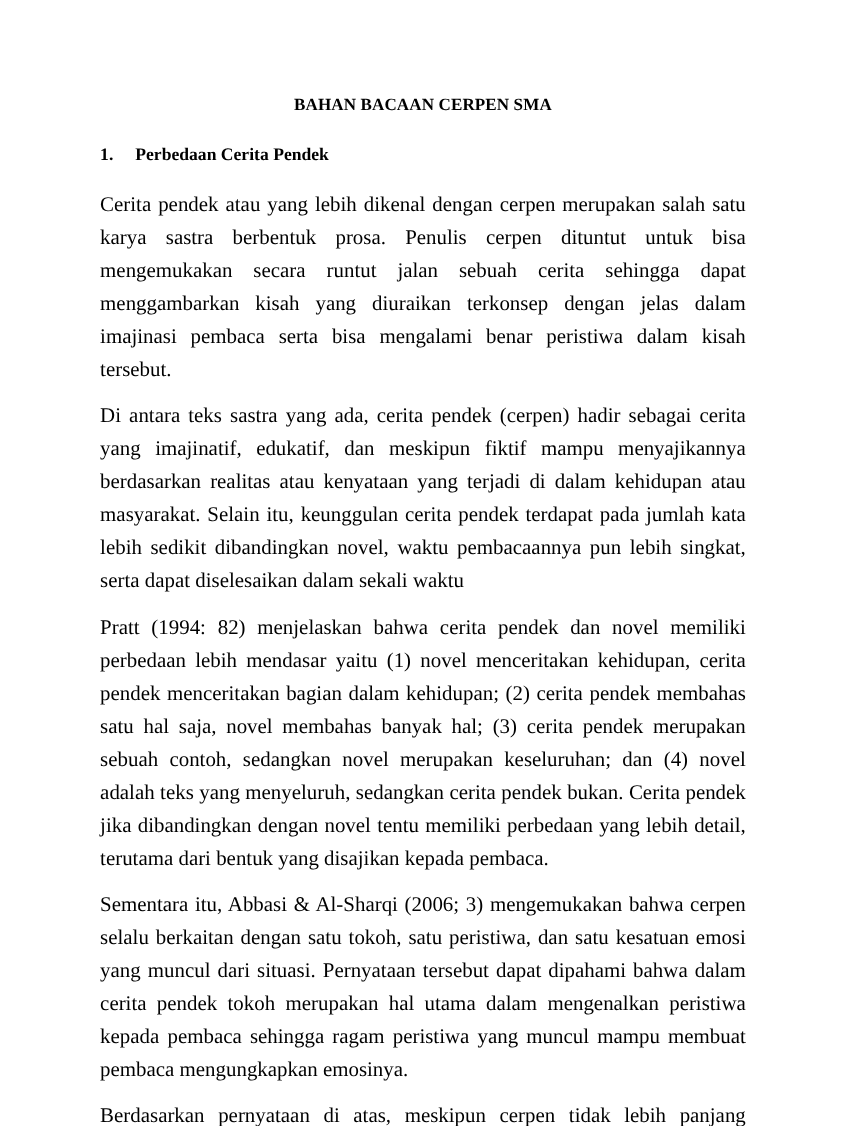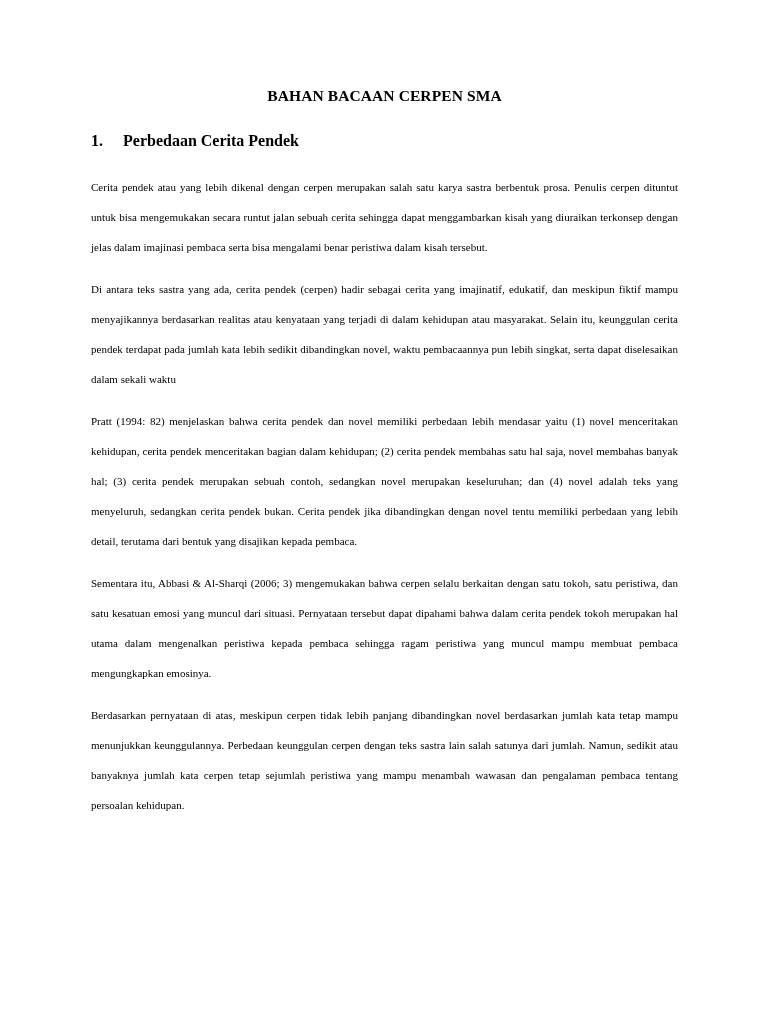--- a/index.html
+++ b/index.html
@@ -40,21 +40,21 @@
   .section-heading .num {
     width: 32px;
     flex: 0 0 32px;
   }
   .section-heading .htext {
     flex: 1 1 auto;
   }
   .para {
     text-align: justify;
     text-justify: inter-word;
-    font-size: 11px;
+    font-size: 19px;
     line-height: 30px;
     margin: 0 0 12px 0;
     hyphens: none;
   }
   .para:last-child {
     margin-bottom: 14px;
   }
 </style>
 </head>
 <body>

